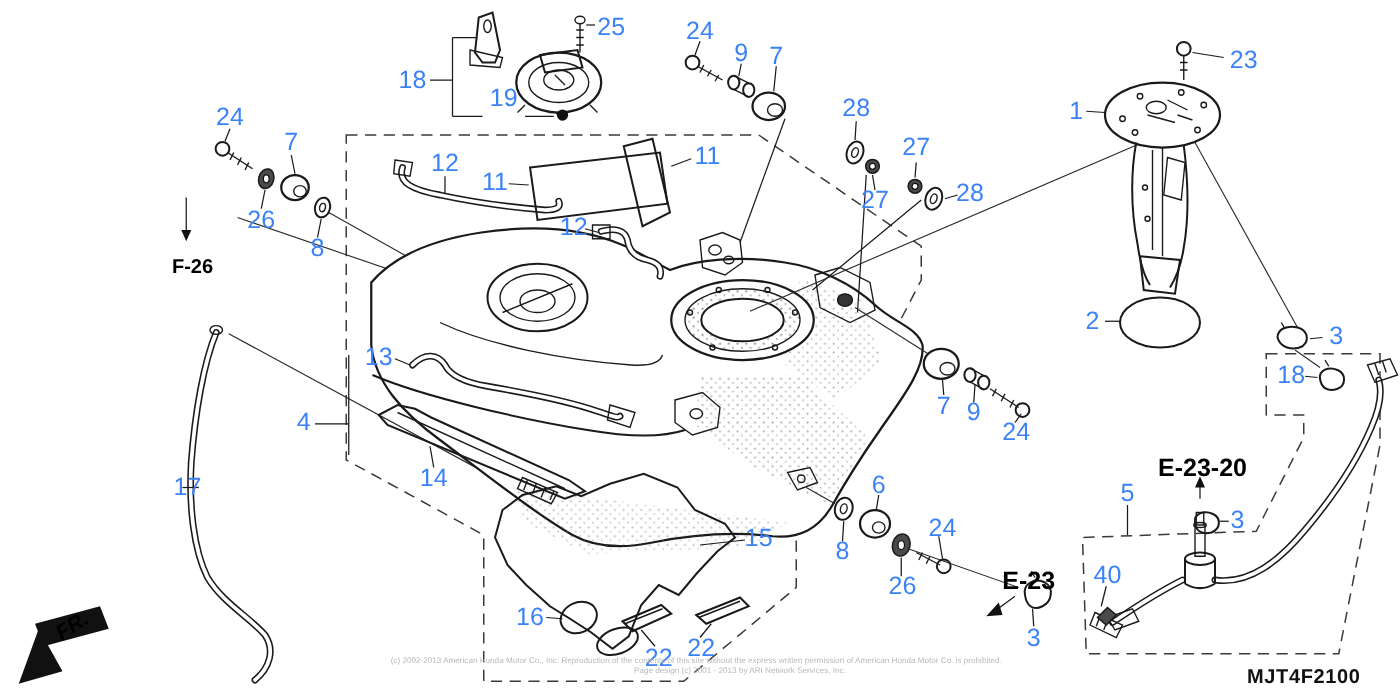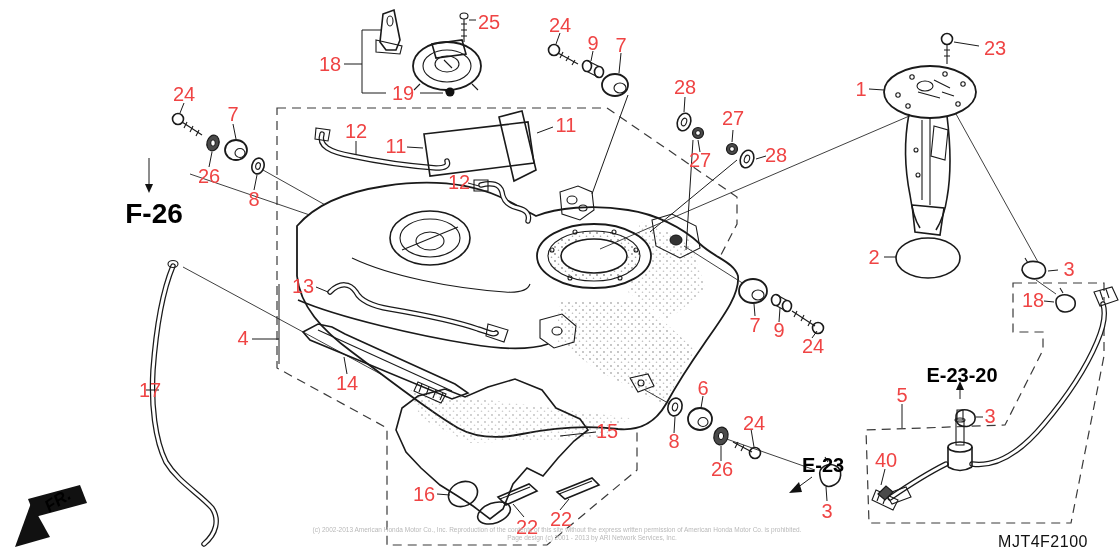--- a/index.html
+++ b/index.html
@@ -1,23 +1,23 @@
 <!DOCTYPE html>
 <html><head>
 <meta charset="utf-8">
 <style>
   html,body{margin:0;padding:0;background:#fff;}
   .stage{position:relative;width:1120px;height:560px;background:#fff;overflow:hidden;
          font-family:"Liberation Sans",sans-serif;}
   .stage svg{position:absolute;left:0;top:0;}
   .co{position:absolute;transform:translate(-50%,-50%);font-size:20px;font-weight:400;
-      color:#ef4444;white-space:nowrap;line-height:1;}
+      color:#3b82f6;white-space:nowrap;line-height:1;}
   .ref{position:absolute;transform:translate(-50%,-50%);font-size:20px;font-weight:700;
       color:#000;white-space:nowrap;line-height:1;}
-  .code{position:absolute;transform:translate(-50%,-50%);font-size:16px;font-weight:400;
+  .code{position:absolute;transform:translate(-50%,-50%);font-size:16px;font-weight:700;
       color:#111;letter-spacing:.5px;}
   .fr{position:absolute;transform:translate(-50%,-50%) rotate(-33deg);font-size:17px;
       font-weight:700;font-style:italic;color:#000;}
   .cpy{position:absolute;transform:translate(-50%,-50%);font-size:6.5px;color:#b9b9b9;
       white-space:nowrap;}
   path,ellipse,circle,line,rect{vector-effect:non-scaling-stroke;}
   .ln{stroke:#1a1a1a;stroke-width:1.6;fill:none;}
   .ln2{stroke:#1a1a1a;stroke-width:1.1;fill:none;}
   .lnw{stroke:#1a1a1a;stroke-width:1.8;fill:#fff;}
   .lead{stroke:#1a1a1a;stroke-width:1;fill:none;}
@@ -297,21 +297,21 @@
 <div class="co" style="left:560px;top:25px">24</div>
 <div class="co" style="left:593px;top:43px">9</div>
 <div class="co" style="left:621px;top:45px">7</div>
 <div class="co" style="left:685px;top:87px">28</div>
 <div class="co" style="left:733px;top:118px">27</div>
 <div class="co" style="left:700px;top:160px">27</div>
 <div class="co" style="left:776px;top:155px">28</div>
 <div class="co" style="left:995px;top:48px">23</div>
 <div class="co" style="left:861px;top:89px">1</div>
 <div class="co" style="left:330px;top:64px">18</div>
-<div class="co" style="left:403px;top:93px">19</div>
+<div class="co" style="left:403px;top:79px">19</div>
 <div class="co" style="left:184px;top:94px">24</div>
 <div class="co" style="left:233px;top:114px">7</div>
 <div class="co" style="left:209px;top:176px">26</div>
 <div class="co" style="left:254px;top:199px">8</div>
 <div class="co" style="left:356px;top:131px">12</div>
 <div class="co" style="left:396px;top:146px">11</div>
 <div class="co" style="left:566px;top:125px">11</div>
 <div class="co" style="left:459px;top:182px">12</div>
 <div class="co" style="left:303px;top:286px">13</div>
 <div class="co" style="left:243px;top:338px">4</div>
@@ -329,21 +329,21 @@
 <div class="co" style="left:722px;top:469px">26</div>
 <div class="co" style="left:754px;top:423px">24</div>
 <div class="co" style="left:902px;top:395px">5</div>
 <div class="co" style="left:1069px;top:269px">3</div>
 <div class="co" style="left:1033px;top:300px">18</div>
 <div class="co" style="left:990px;top:416px">3</div>
 <div class="co" style="left:886px;top:460px">40</div>
 <div class="co" style="left:827px;top:511px">3</div>
 <div class="co" style="left:874px;top:257px">2</div>
 
-<div class="ref" style="left:154px;top:214px;font-size:28px">F-26</div>
+<div class="ref" style="left:154px;top:214px;font-size:16px">F-26</div>
 <div class="ref" style="left:823px;top:465px">E-23</div>
 <div class="ref" style="left:962px;top:375px">E-23-20</div>
 
 <div class="code" style="left:1043px;top:542px">MJT4F2100</div>
 <div class="fr" style="left:58px;top:501px">FR.</div>
 <div class="cpy" style="left:557px;top:529px">(c) 2002-2013 American Honda Motor Co., Inc. Reproduction of the contents of this site without the express written permission of American Honda Motor Co. is prohibited.</div>
 <div class="cpy" style="left:592px;top:537px">Page design (c) 2001 - 2013 by ARI Network Services, Inc.</div>
 
 </div>
 

